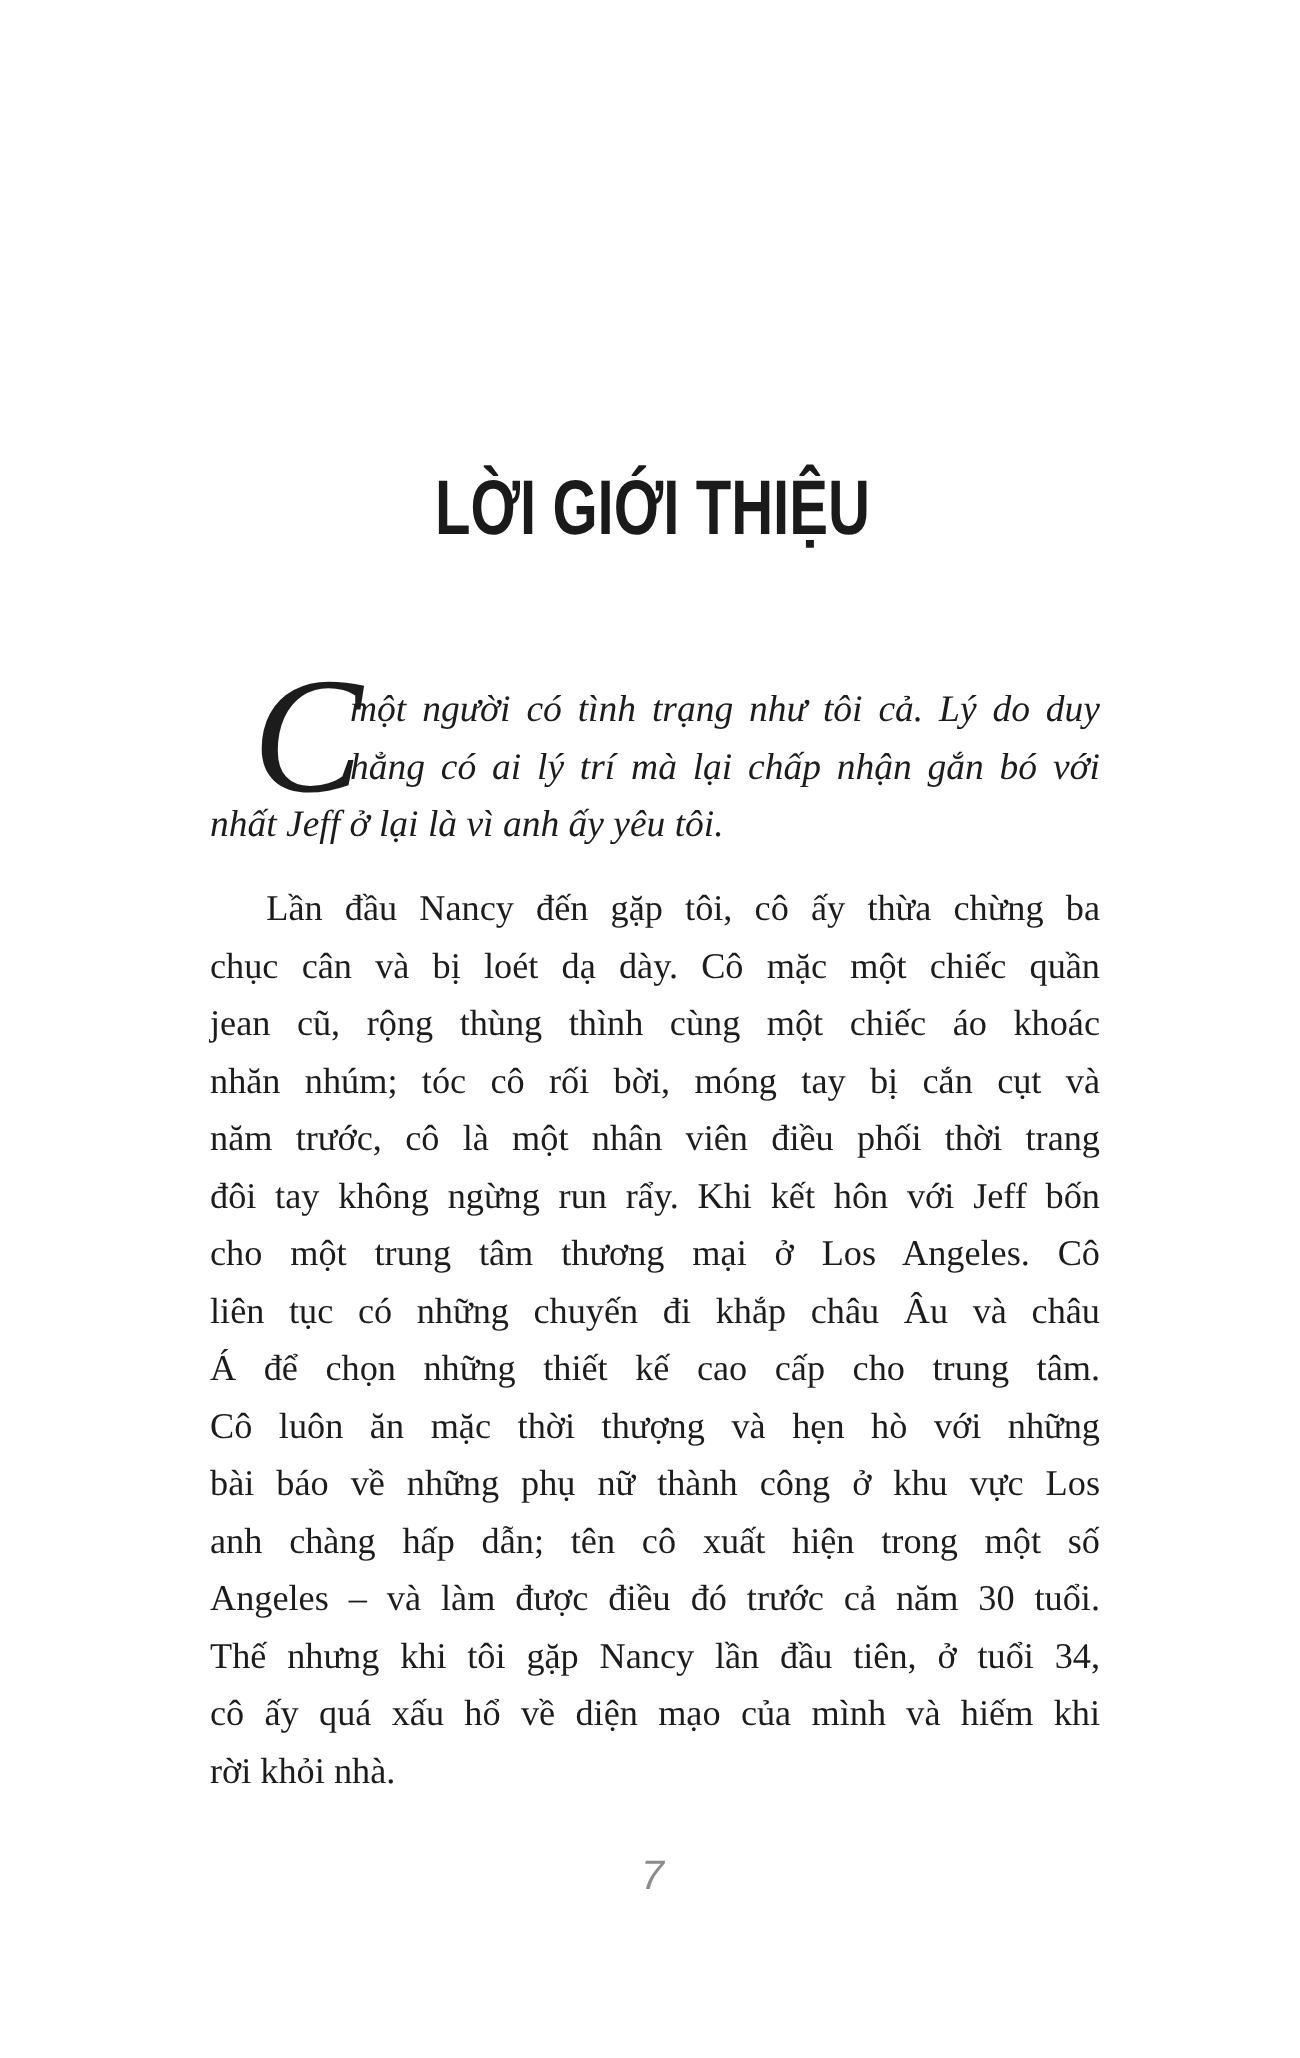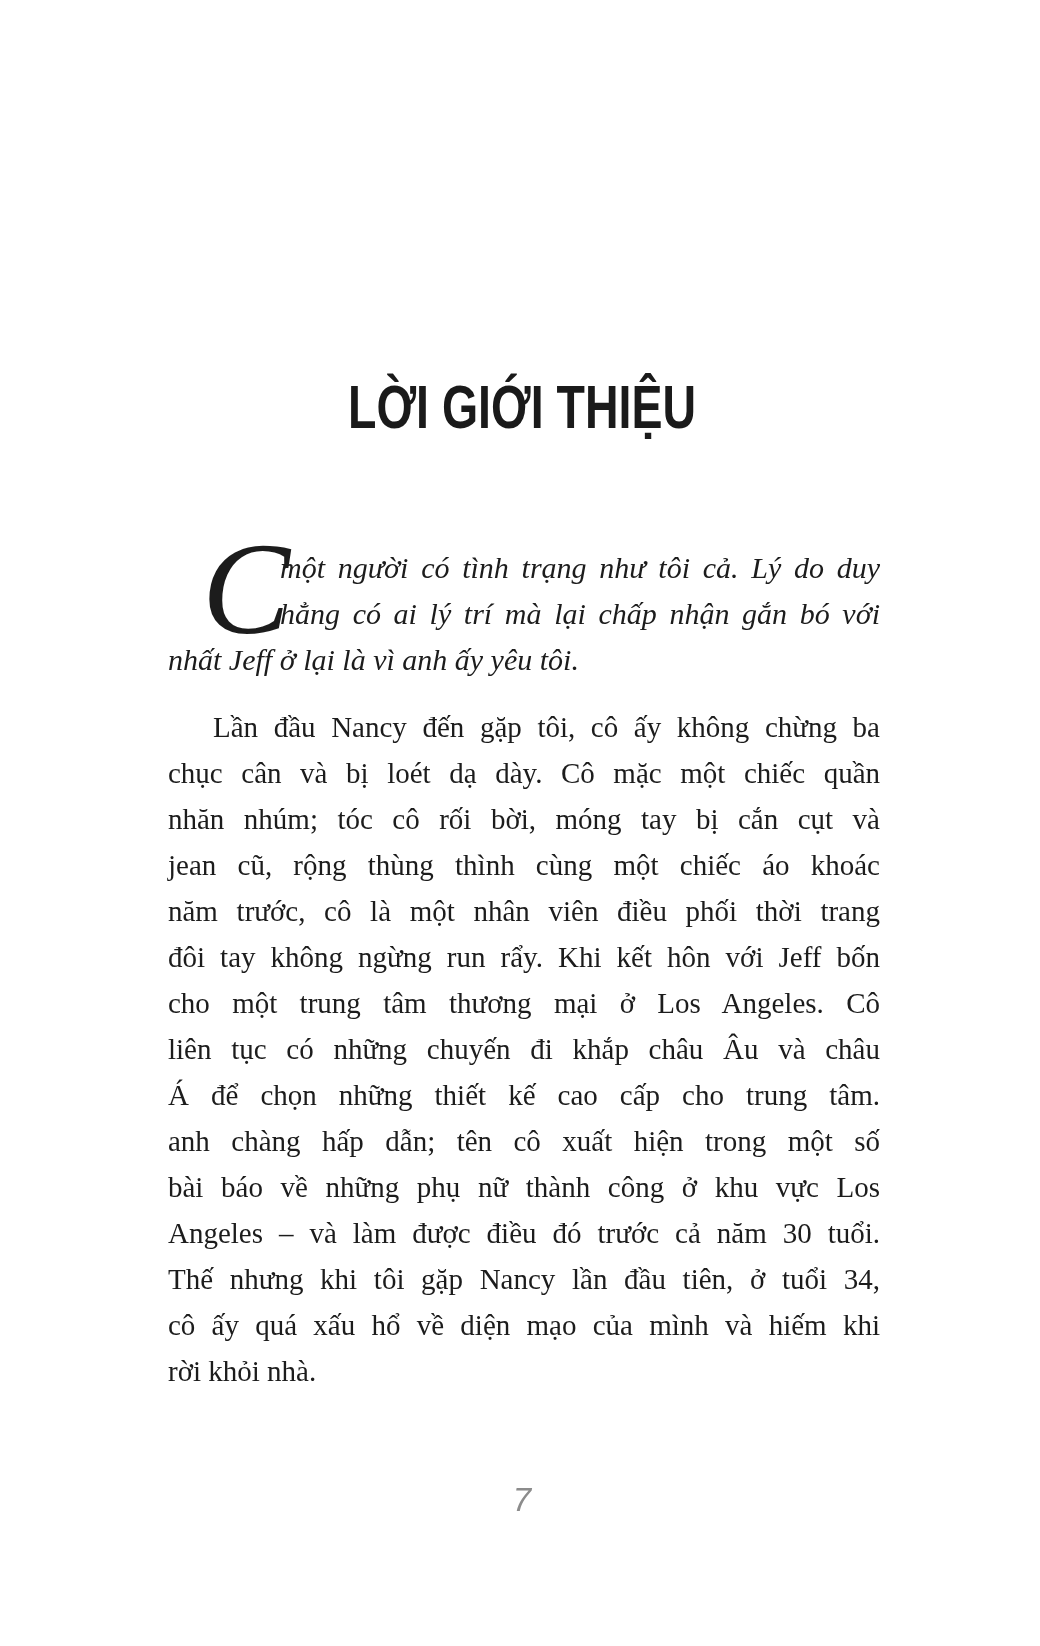--- a/index.html
+++ b/index.html
@@ -100,31 +100,32 @@
   </div>
 
   <div class="text-col intro">
     <span class="dropcap">C</span>
     <div class="line jline indented">một người có tình trạng như tôi cả. Lý do duy</div>
     <div class="line jline indented">hẳng có ai lý trí mà lại chấp nhận gắn bó với</div>
     <div class="line lline">nhất Jeff ở lại là vì anh ấy yêu tôi.</div>
   </div>
 
   <div class="text-col bodytext">
-    <div class="line jline first-line-indent">Lần đầu Nancy đến gặp tôi, cô ấy không chừng ba</div>
+    <div class="line jline first-line-indent">Lần đầu Nancy đến gặp tôi, cô ấy thừa chừng ba</div>
     <div class="line jline">chục cân và bị loét dạ dày. Cô mặc một chiếc quần</div>
+    <div class="line jline">jean cũ, rộng thùng thình cùng một chiếc áo khoác</div>
     <div class="line jline">nhăn nhúm; tóc cô rối bời, móng tay bị cắn cụt và</div>
-    <div class="line jline">jean cũ, rộng thùng thình cùng một chiếc áo khoác</div>
     <div class="line jline">năm trước, cô là một nhân viên điều phối thời trang</div>
     <div class="line jline">đôi tay không ngừng run rẩy. Khi kết hôn với Jeff bốn</div>
     <div class="line jline">cho một trung tâm thương mại ở Los Angeles. Cô</div>
     <div class="line jline">liên tục có những chuyến đi khắp châu Âu và châu</div>
     <div class="line jline">Á để chọn những thiết kế cao cấp cho trung tâm.</div>
+    <div class="line jline">Cô luôn ăn mặc thời thượng và hẹn hò với những</div>
+    <div class="line jline">bài báo về những phụ nữ thành công ở khu vực Los</div>
     <div class="line jline">anh chàng hấp dẫn; tên cô xuất hiện trong một số</div>
-    <div class="line jline">bài báo về những phụ nữ thành công ở khu vực Los</div>
     <div class="line jline">Angeles – và làm được điều đó trước cả năm 30 tuổi.</div>
     <div class="line jline">Thế nhưng khi tôi gặp Nancy lần đầu tiên, ở tuổi 34,</div>
     <div class="line jline">cô ấy quá xấu hổ về diện mạo của mình và hiếm khi</div>
     <div class="line lline">rời khỏi nhà.</div>
   </div>
 
   <div class="page-number">7</div>
 
 </div>
 

